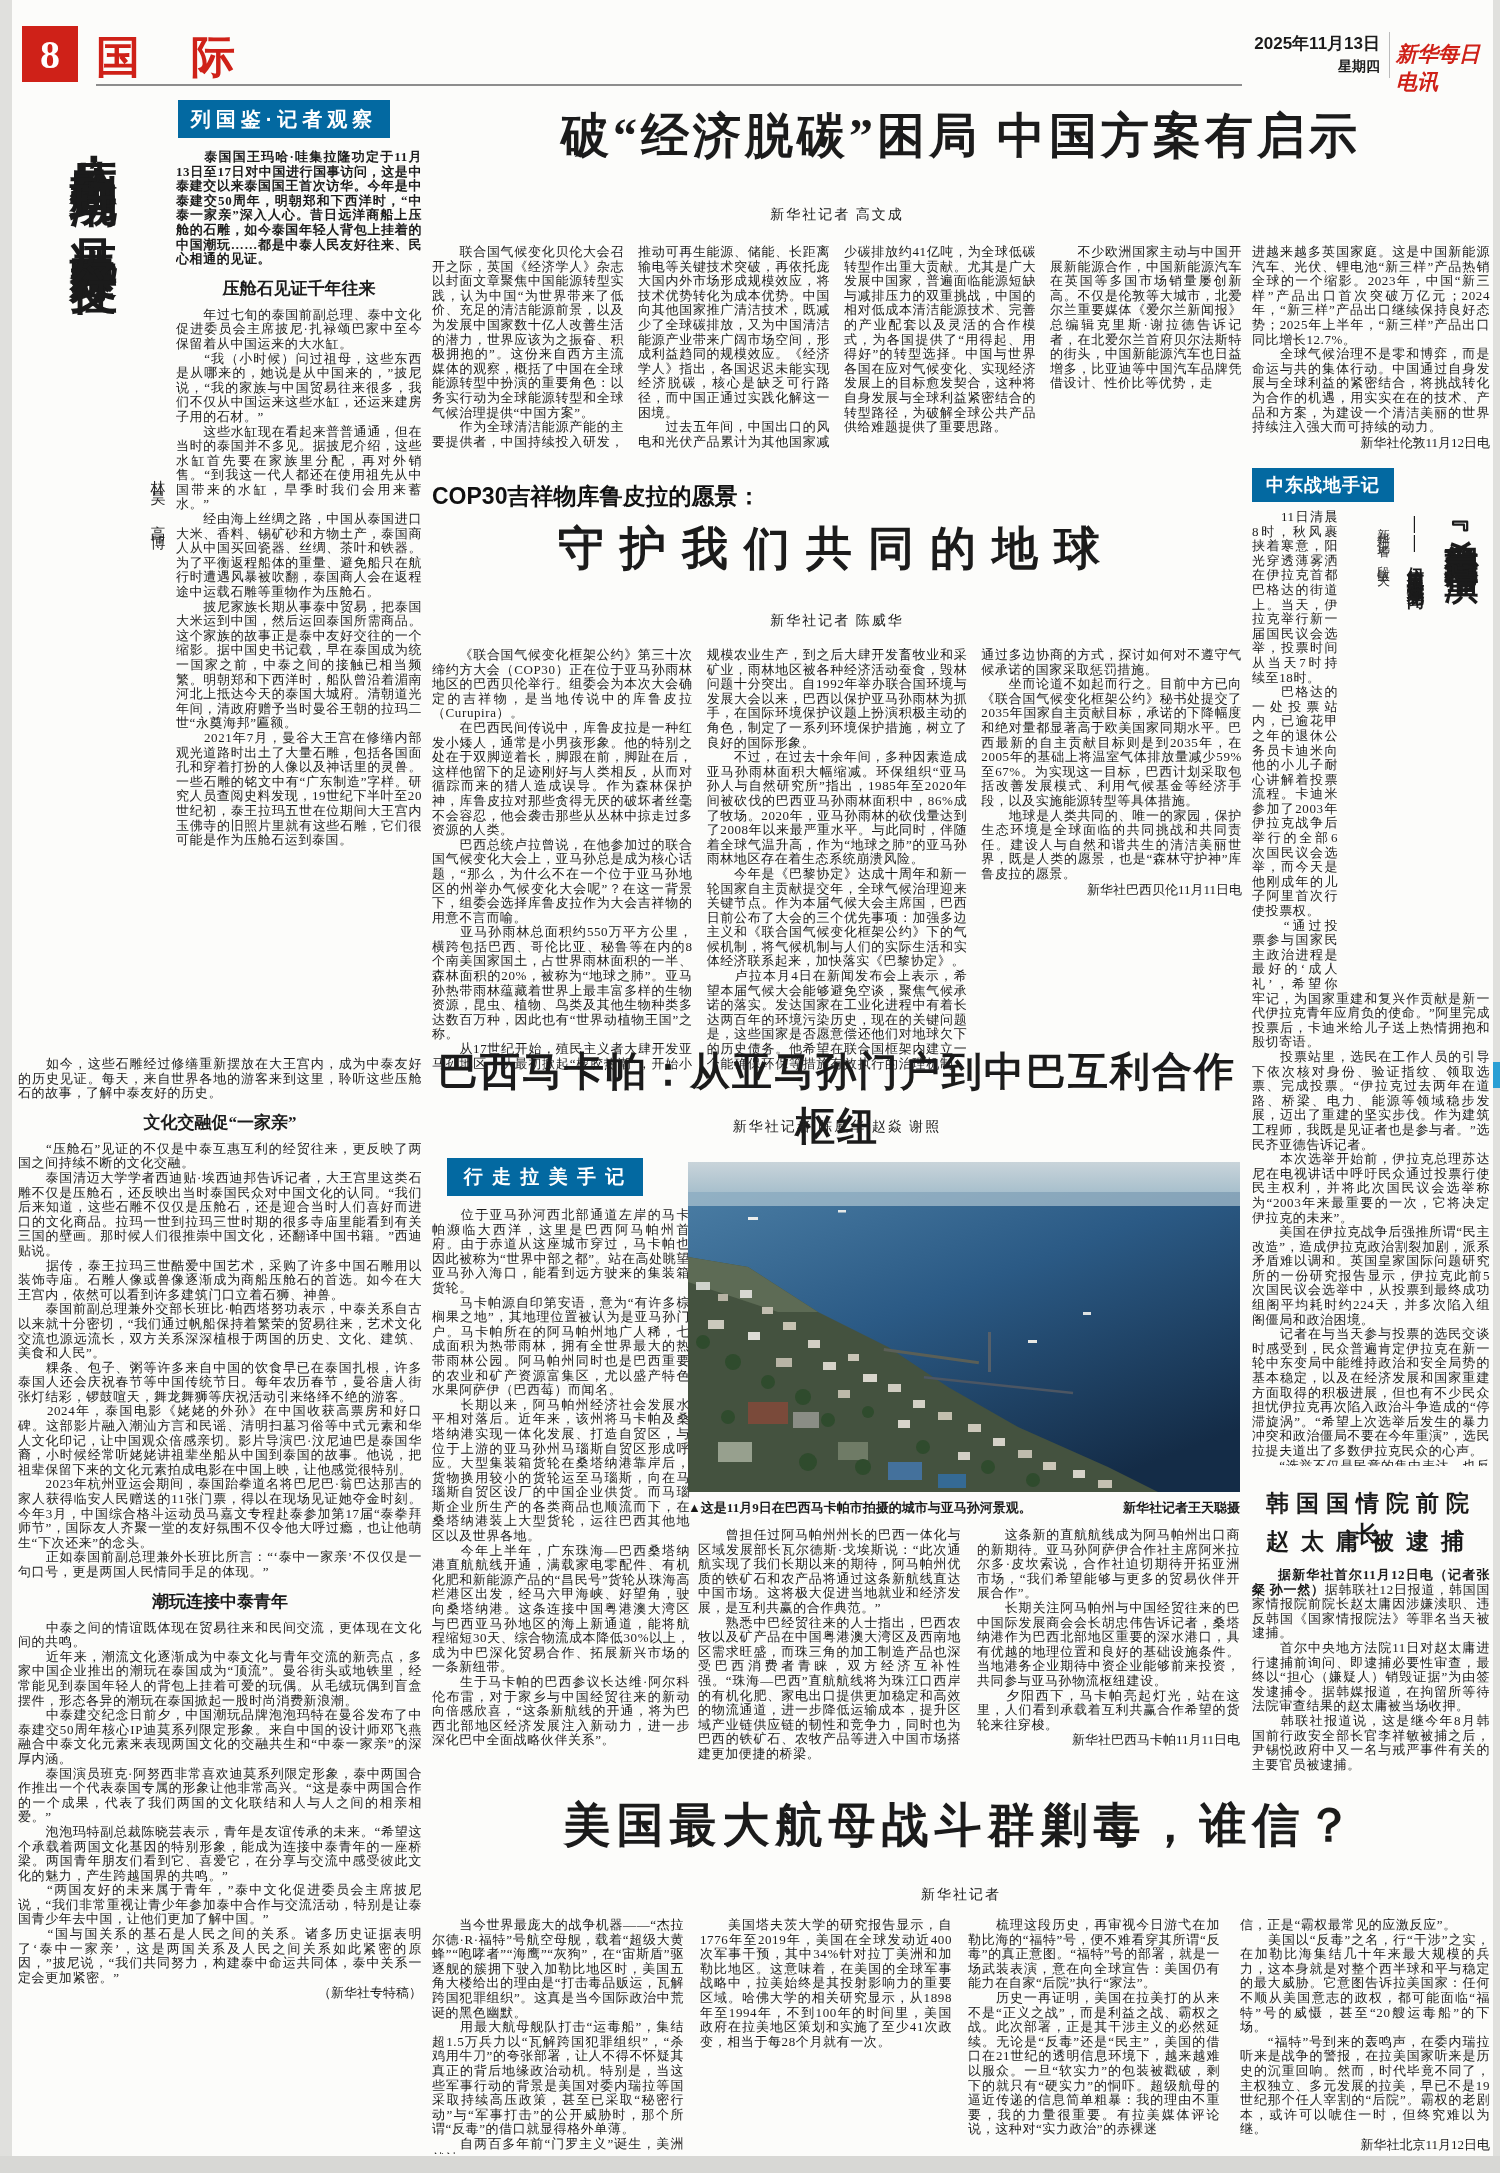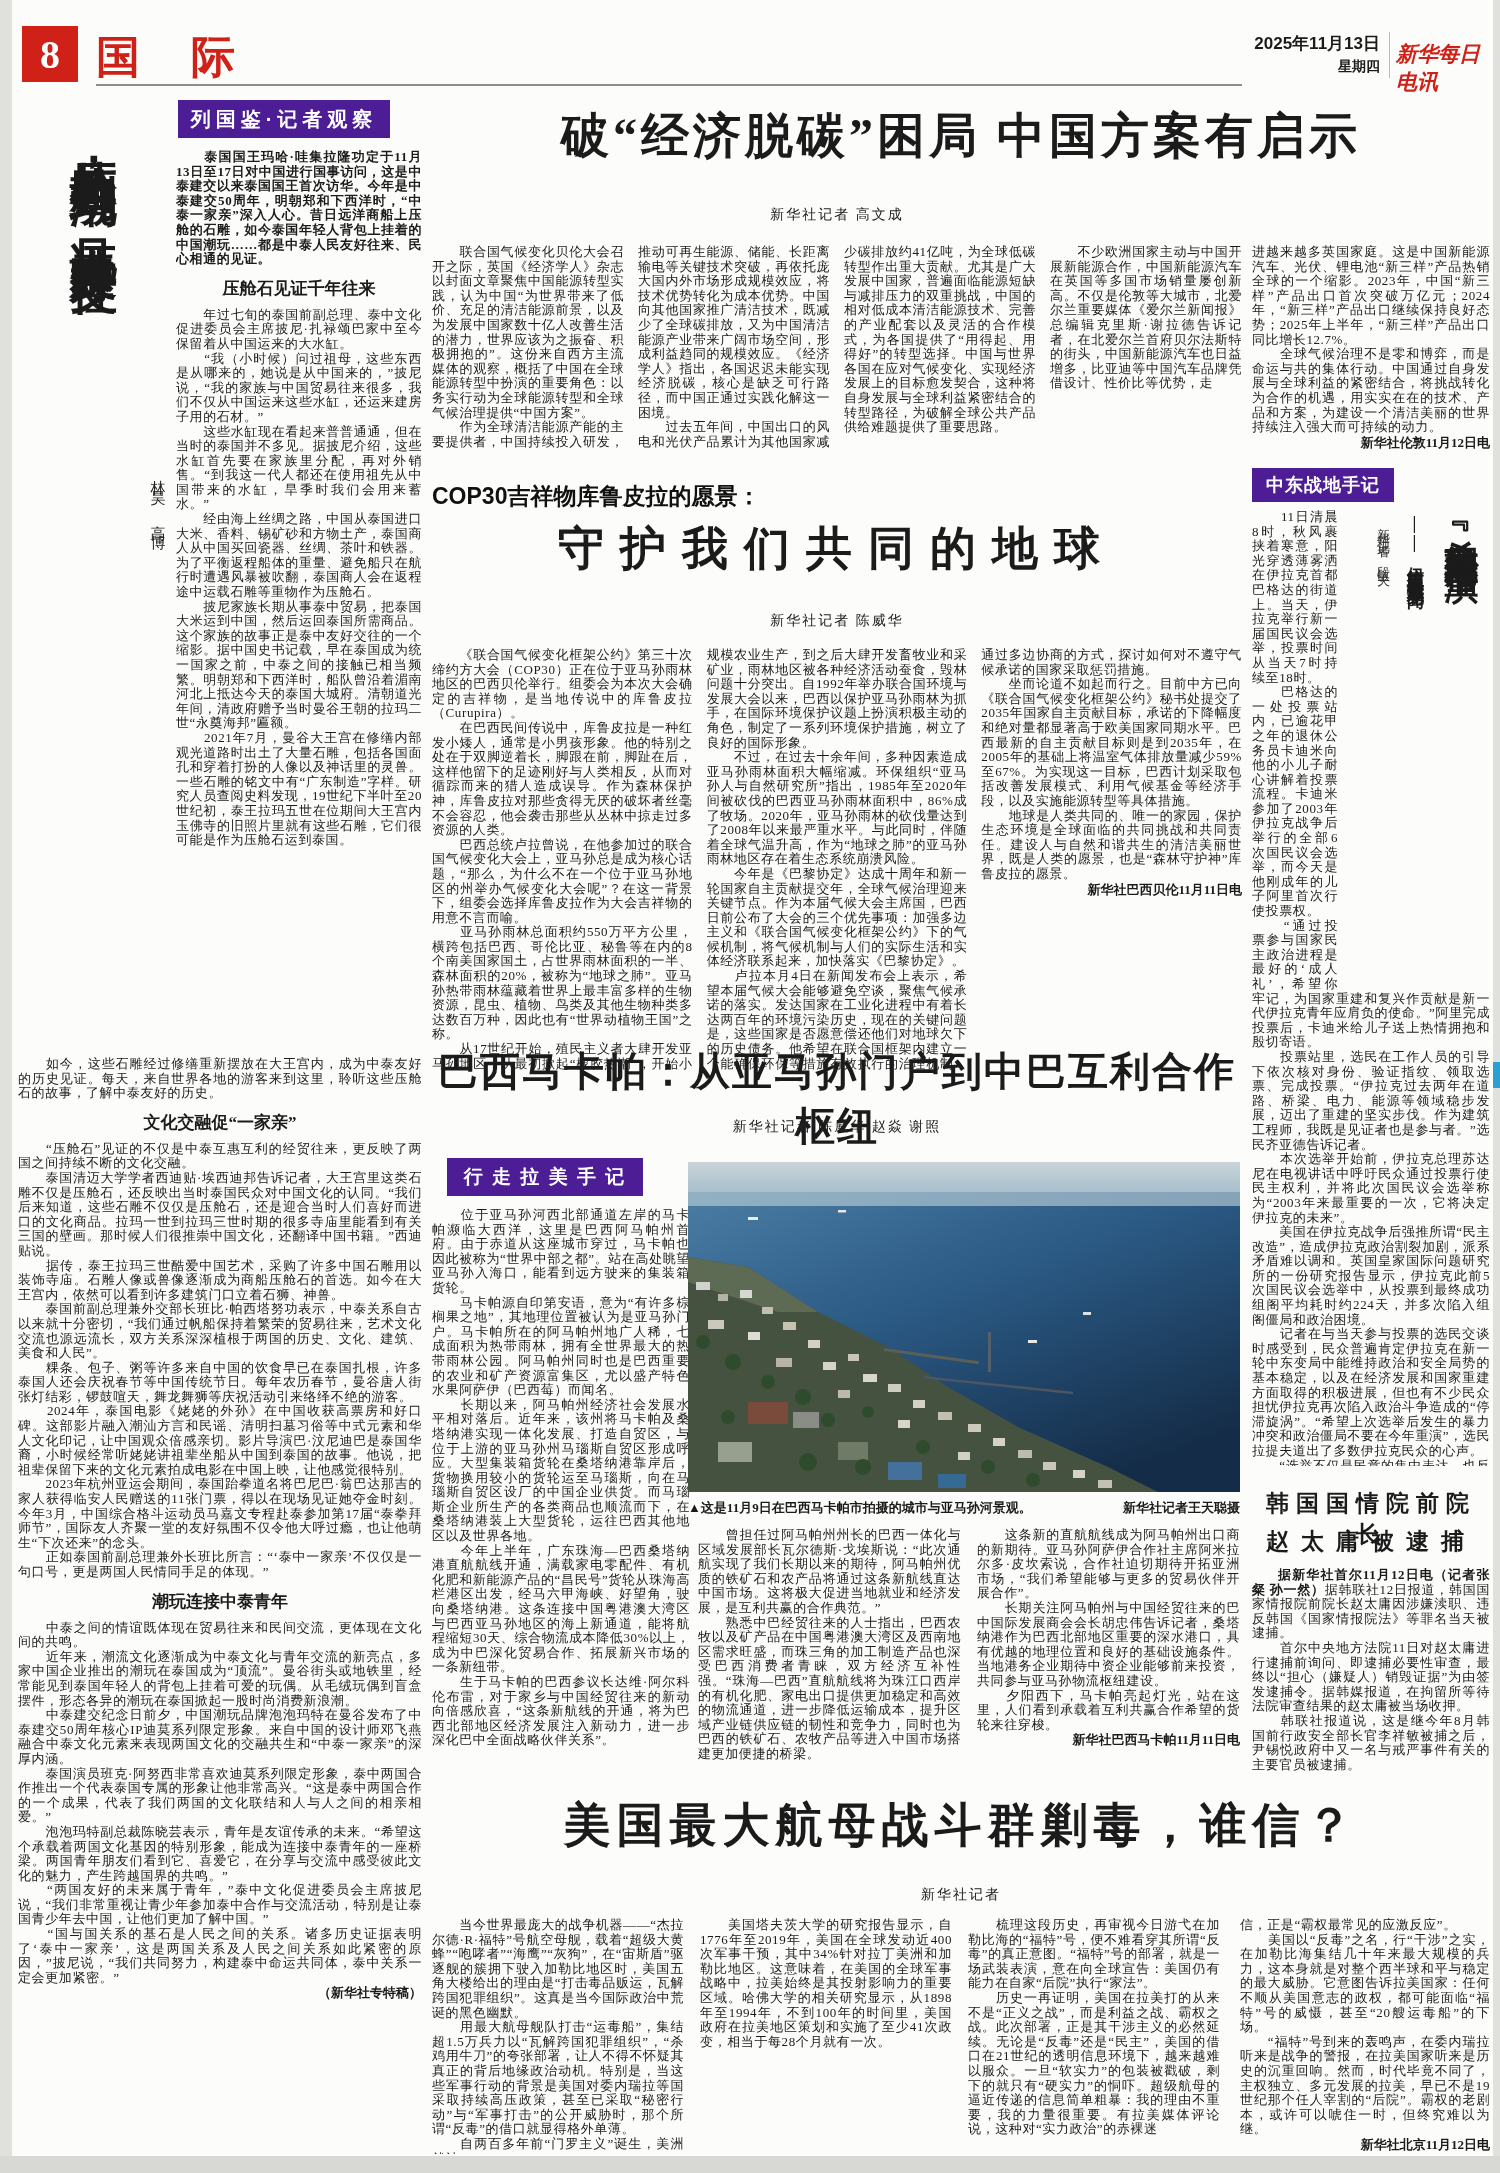--- a/index.html
+++ b/index.html
@@ -2,25 +2,25 @@
 <html><head>
 <meta charset="utf-8">
 <style>
   html,body{margin:0;padding:0;background:#e7e7e4;}
   #page{position:relative;width:1500px;height:2173px;background:#fcfcfa;overflow:hidden;
         font-family:"Liberation Serif","DejaVu Serif",serif;color:#1b1b1b;}
   .edge{position:absolute;background:#e0e0dd;}
   .abs{position:absolute;}
   .sans{font-family:"Liberation Sans","DejaVu Sans",sans-serif;}
   .red{color:#cf2118;}
-  .bluebox{background:#4c1d95;color:#fff;display:flex;align-items:center;justify-content:center;
+  .bluebox{background:#0369a1;color:#fff;display:flex;align-items:center;justify-content:center;
            font-family:"Liberation Sans","DejaVu Sans",sans-serif;font-weight:bold;}
   .body-txt p{margin:0;text-align:justify;font-size:13px;line-height:14.6px;letter-spacing:0.6px;}
   .body-txt{overflow:hidden;}
-  .credit{font-weight:bold;text-align:right;font-size:13px;line-height:16px;}
+  .credit{font-weight:normal;text-align:right;font-size:13px;line-height:16px;}
   .subhead{font-size:17px;font-weight:bold;text-align:center;margin:10px 0 8px 0;}
   .headline{font-weight:bold;text-align:center;}
   .byline{text-align:center;font-size:14px;color:#222;letter-spacing:2px;}
   .vtitle{writing-mode:vertical-rl;font-weight:bold;}
   .kicker{font-family:"Liberation Sans","DejaVu Sans",sans-serif;font-weight:bold;}
   .lead-bold{font-weight:bold;}
   .photo-caption{display:flex;justify-content:space-between;font-size:13px;font-weight:bold;line-height:16px;}
 </style>
 </head>
 <body>

